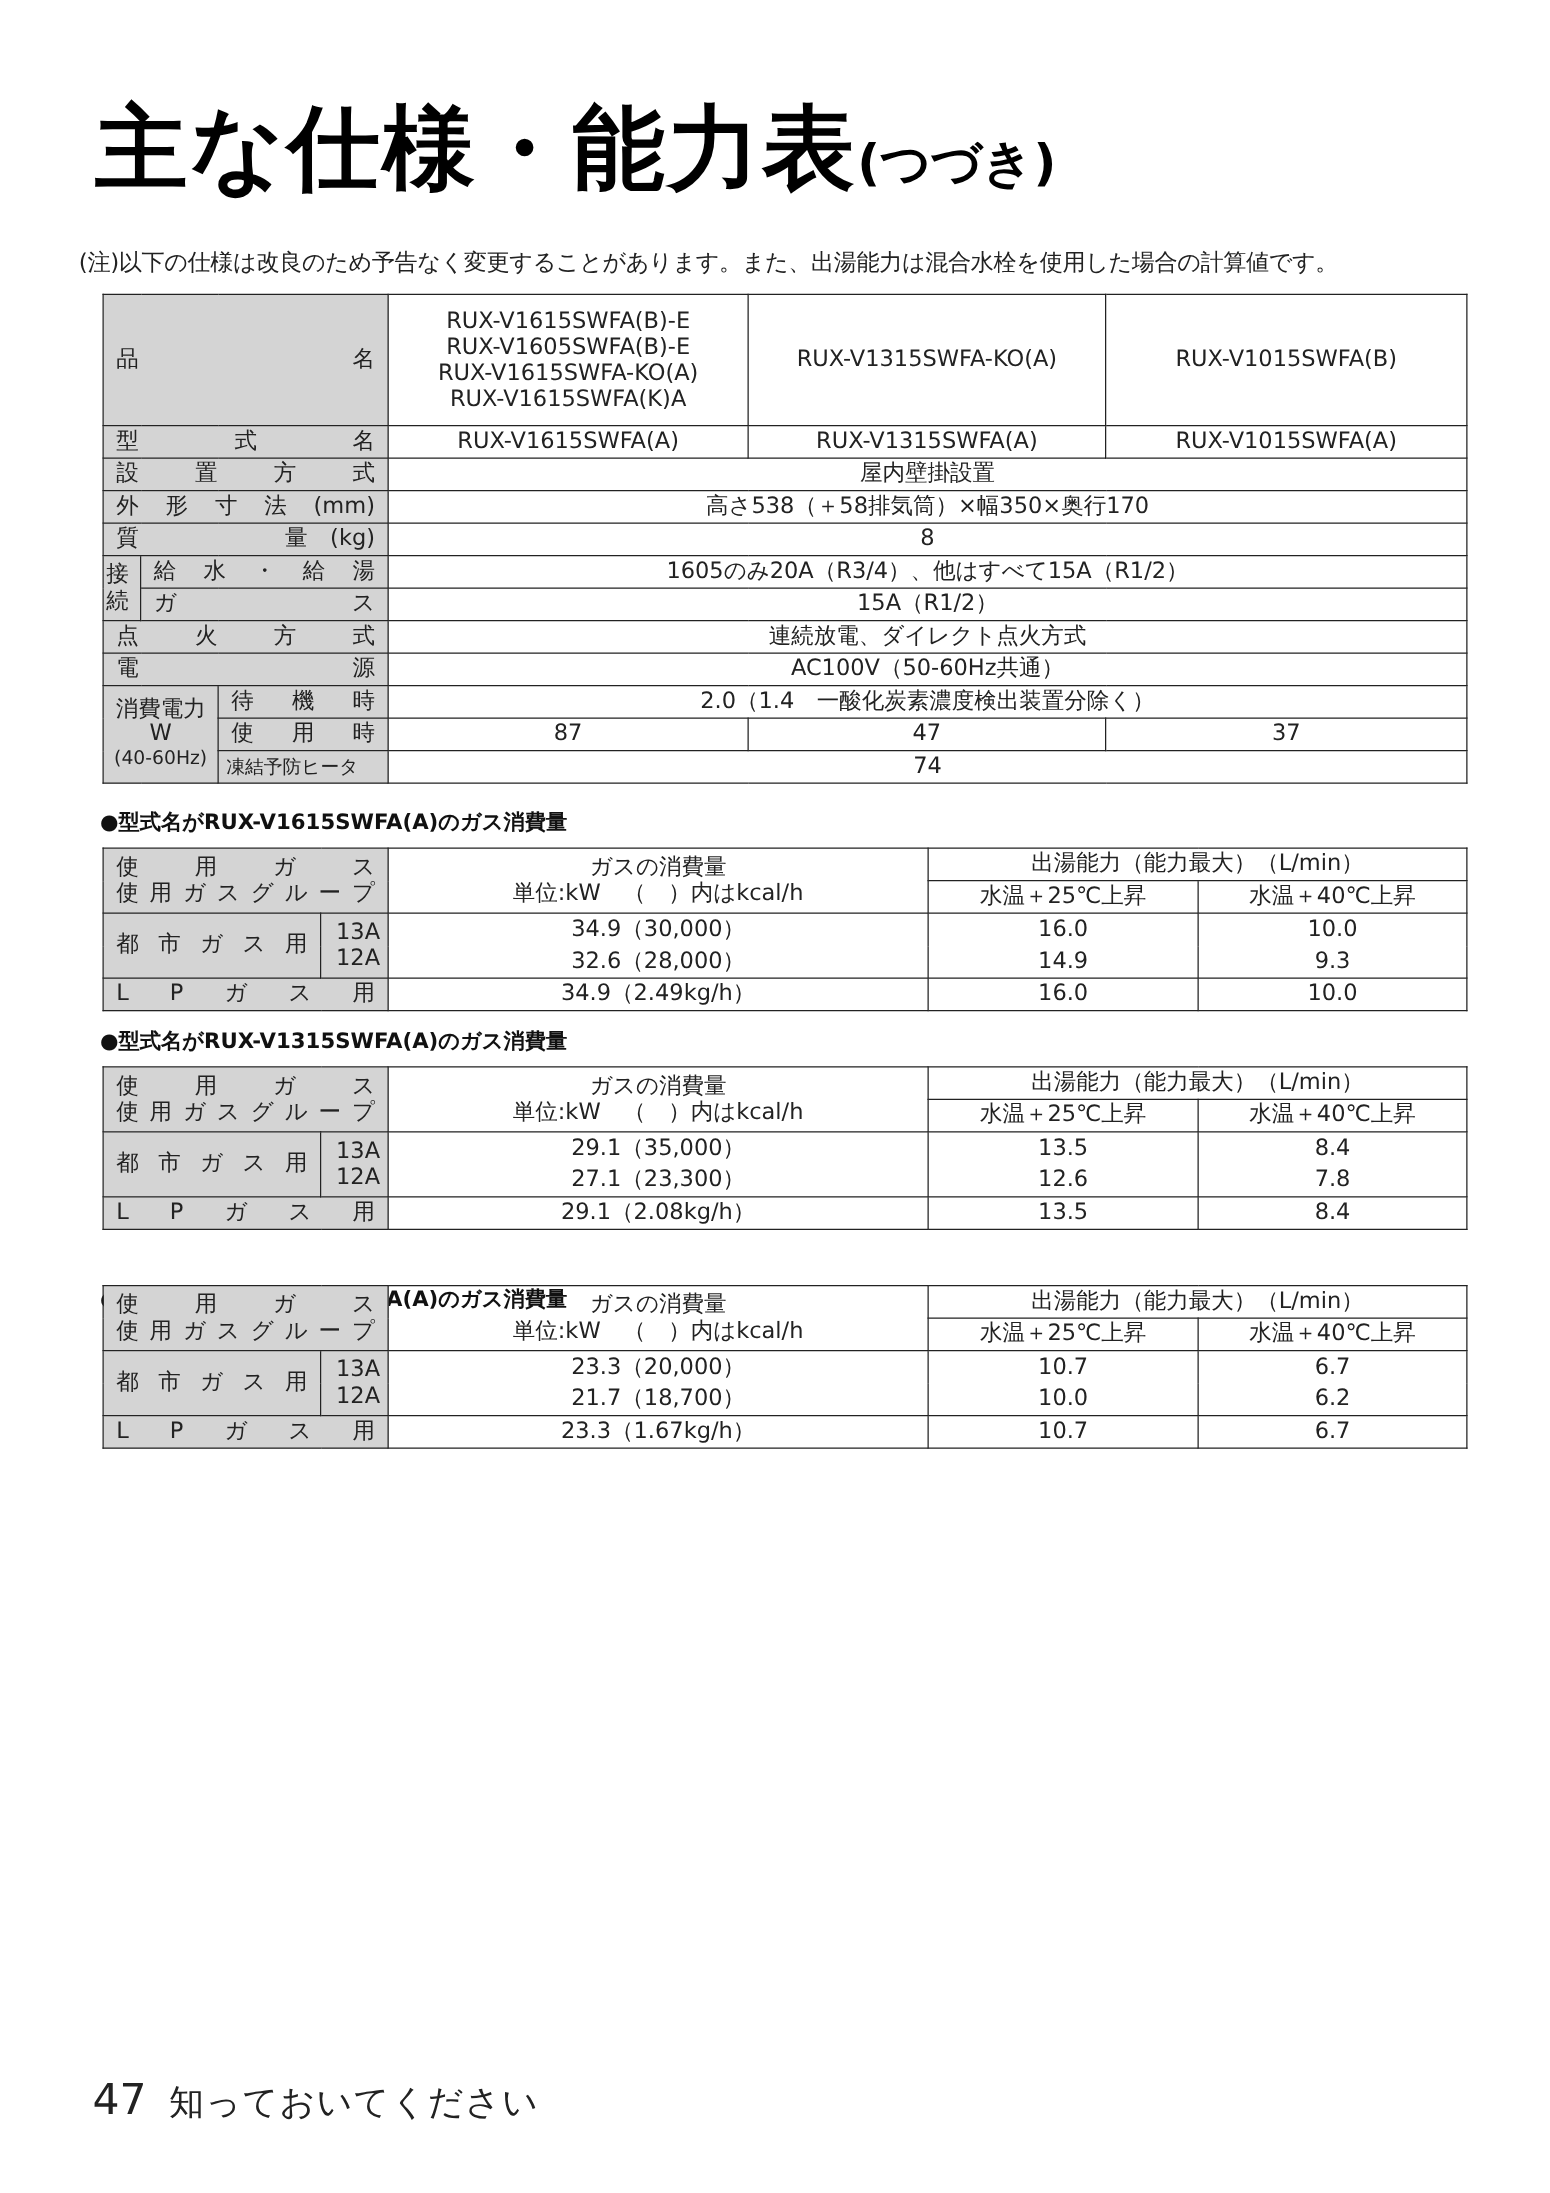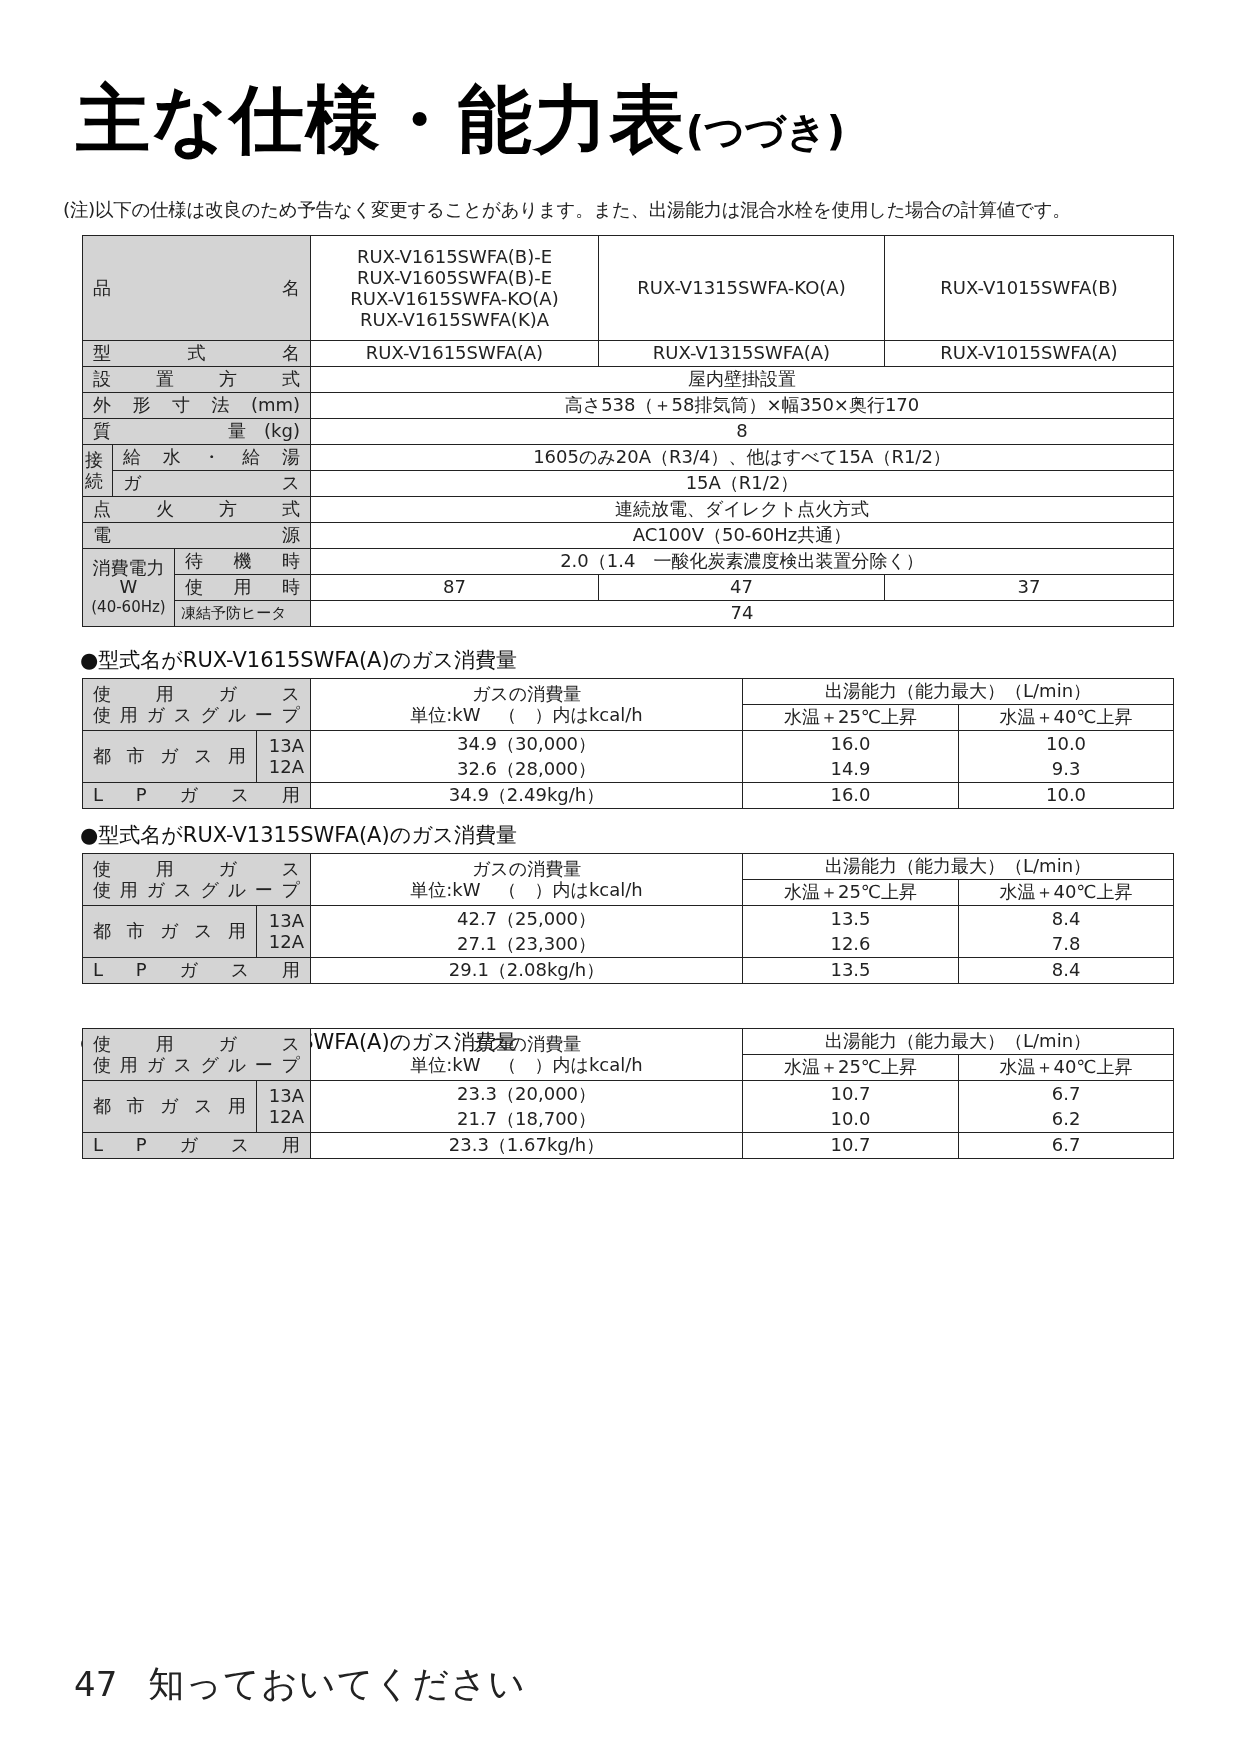--- a/index.html
+++ b/index.html
@@ -16,29 +16,29 @@
   .spread { display:flex; justify-content:space-between; padding:0 10px 0 10px; }
   .spread-row { display:flex; justify-content:space-between; padding:0 10px; }
   .dashed-top td { border-top:1.5px dashed #222; }
 
   #spec { left:82px; top:235px; width:1091px; }
   #spec tr.r { height:26px; }
   .vlbl { width:22px; padding:0 2px; text-align:center; line-height:1.15; }
   .power-lbl { text-align:center !important; font-size:18px; line-height:1.05; }
   .power-lbl small { font-size:15px; }
 
-  .section { position:absolute; left:80px; font-size:21px; font-weight:normal; color:#111; white-space:nowrap; }
+  .section { position:absolute; left:80px; font-size:17px; font-weight:bold; color:#111; white-space:nowrap; }
   .gas { left:82px; width:1091px; }
   .gas td { font-size:18px; }
   .gas tr.h1 { height:26px; }
   .gas tr.h2 { height:26px; }
   .gas tr.d { height:26px; }
 
   .footer { position:absolute; left:74px; top:1660px; font-size:34px; color:#222; white-space:nowrap; }
-  .footer .ft { font-size:36px; margin-left:31px; letter-spacing:1px; }
+  .footer .ft { font-size:28px; margin-left:18px; letter-spacing:1px; }
 </style>
 </head>
 <body>
 
 <div class="title"><span>主な仕様・能力表</span><span class="sub">(つづき)</span></div>
 <div class="note">(注)以下の仕様は改良のため予告なく変更することがあります。また、出湯能力は混合水栓を使用した場合の計算値です。</div>
 
 <table id="spec">
   <colgroup>
     <col style="width:30px">
@@ -311,21 +311,21 @@
             <span>市</span>
             <span>ガ</span>
             <span>ス</span>
             <span>用</span>
           </div>
     </td>
     <td class="lbl" rowspan="2" style="text-align:right;padding-right:6px;border-left:1.5px solid #222">
       <div>13A</div>
           <div>12A</div>
     </td>
-    <td style="border-bottom:none">42.7（25,000）</td>
+    <td style="border-bottom:none">29.1（35,000）</td>
     <td style="border-bottom:none">13.5</td>
     <td style="border-bottom:none">8.4</td>
   </tr>
   <tr class="d">
     <td style="border-top:none">27.1（23,300）</td>
     <td style="border-top:none">12.6</td>
     <td style="border-top:none">7.8</td>
   </tr>
   <tr class="d">
     <td class="lbl" colspan="2">

